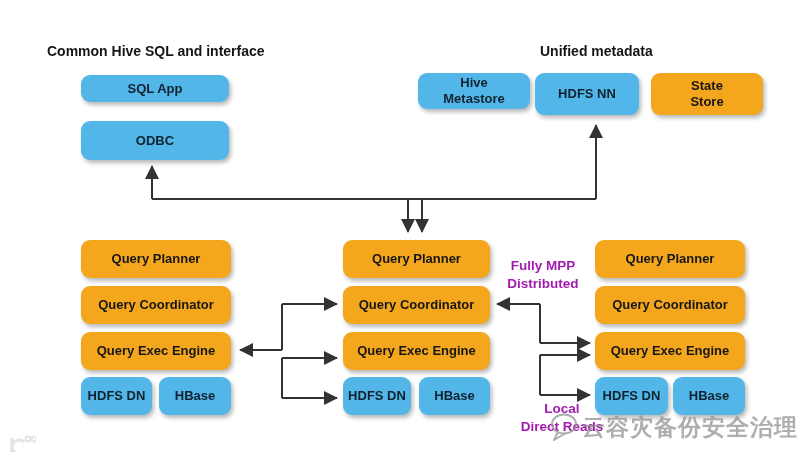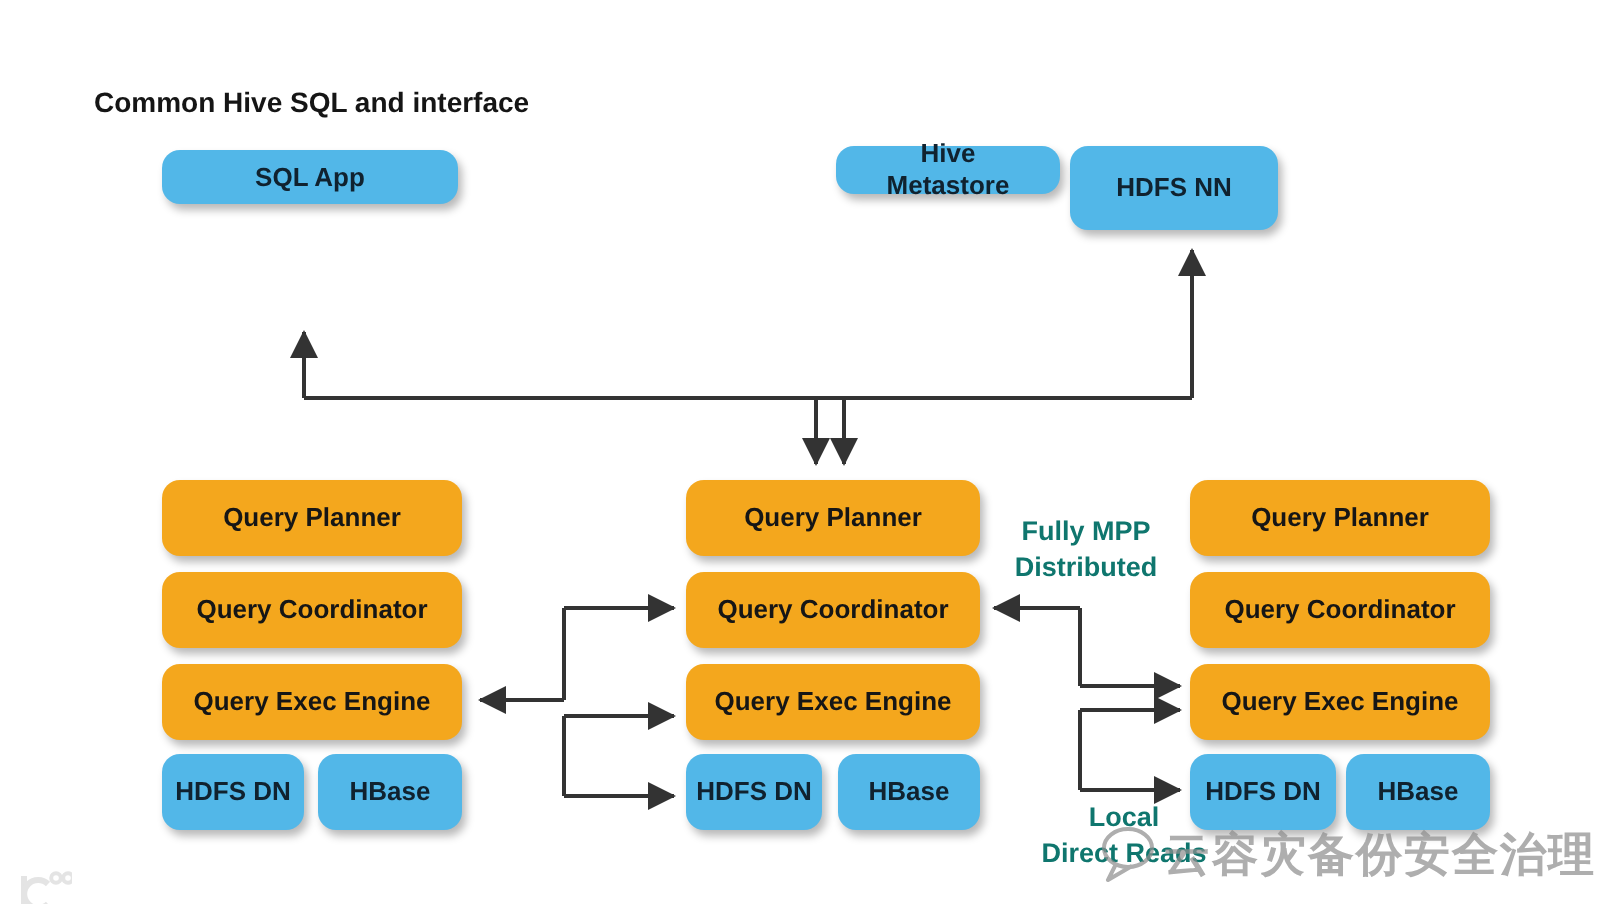--- a/index.html
+++ b/index.html
@@ -13,47 +13,51 @@
   }
   .box{
     position:absolute;display:flex;align-items:center;justify-content:center;
     border-radius:9px;font-size:13px;font-weight:600;color:#10222f;text-align:center;
     box-shadow:2px 3px 4px rgba(0,0,0,0.28);white-space:pre-line;line-height:1.2;
     z-index:2;
   }
   .blue{background:var(--blue,#52B7E8);}
   .orange{background:var(--orange,#F4A71D);color:#161616;}
   .note{
-    position:absolute;font-size:13.5px;font-weight:700;color:#0f766e;text-align:center;
+    position:absolute;font-size:13.5px;font-weight:700;color:#a21caf;text-align:center;
     white-space:pre-line;line-height:1.3;z-index:2;
   }
   .arrows{position:absolute;left:0;top:0;z-index:1;}
   .wm-center{
     position:absolute;left:548px;top:398px;display:flex;align-items:center;gap:2px;
     color:#8f8f8f;opacity:0.72;z-index:3;text-align:center;
   }
   .wm-center .wm-text{font-size:23px;font-weight:600;letter-spacing:1px;white-space:nowrap;}
   .wm-left{
     position:absolute;left:6px;top:421px;display:flex;align-items:center;gap:5px;
     color:#e4e4e4;z-index:3;
   }
   .wm-left .wm-text{font-size:18px;font-weight:700;letter-spacing:3px;white-space:nowrap;}
 </style>
 </head>
 <body>
 
 <div class="canvas">
 
   <div class="heading" style="left:47px;top:30px">Common Hive SQL and interface</div>
+  <div class="heading" style="left:540px;top:30px">Unified metadata</div>
 
   <div class="box blue" style="left:81px;top:62px;width:148px;height:27px">SQL App</div>
+  <div class="box blue" style="left:81px;top:108px;width:148px;height:39px">ODBC</div>
 
-  <div class="box blue" style="left:418px;top:60px;width:112px;height:24px">Hive
+  <div class="box blue" style="left:418px;top:60px;width:112px;height:36px">Hive
 Metastore</div>
   <div class="box blue" style="left:535px;top:60px;width:104px;height:42px">HDFS NN</div>
+  <div class="box orange" style="left:651px;top:60px;width:112px;height:42px">State
+Store</div>
 
   <div class="box orange" style="left:81px;top:227px;width:150px;height:38px">Query Planner</div>
   <div class="box orange" style="left:81px;top:273px;width:150px;height:38px">Query Coordinator</div>
   <div class="box orange" style="left:81px;top:319px;width:150px;height:38px">Query Exec Engine</div>
   <div class="box blue" style="left:81px;top:364px;width:71px;height:38px">HDFS DN</div>
   <div class="box blue" style="left:159px;top:364px;width:72px;height:38px">HBase</div>
 
   <div class="box orange" style="left:343px;top:227px;width:147px;height:38px">Query Planner</div>
   <div class="box orange" style="left:343px;top:273px;width:147px;height:38px">Query Coordinator</div>
   <div class="box orange" style="left:343px;top:319px;width:147px;height:38px">Query Exec Engine</div>

